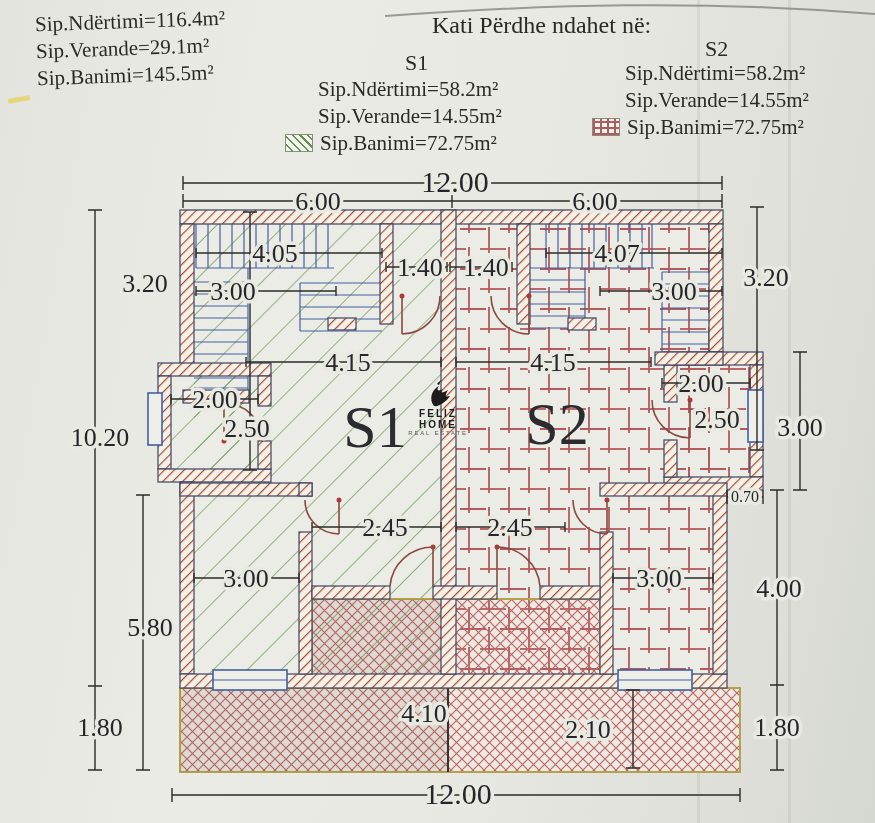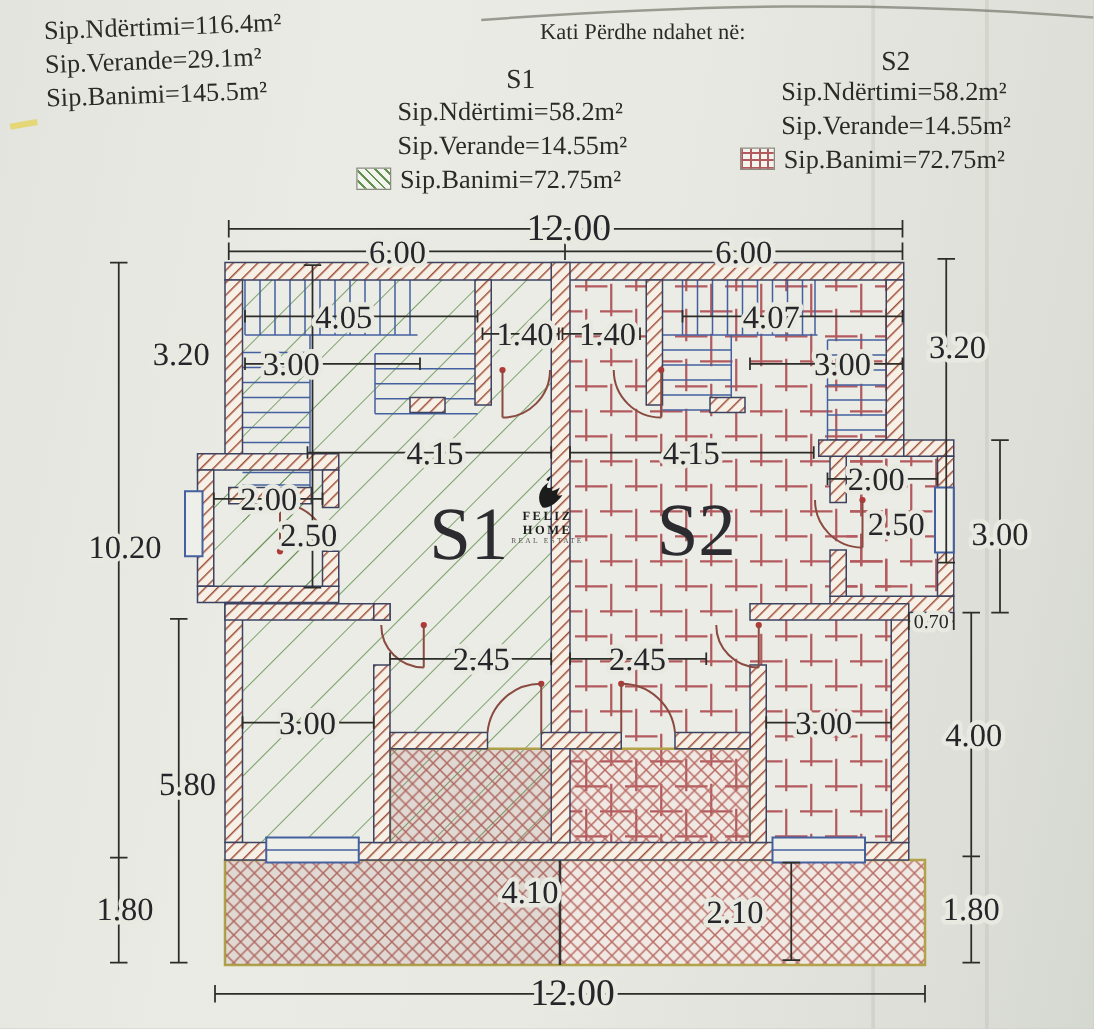--- a/index.html
+++ b/index.html
@@ -18,33 +18,33 @@
   .unitlbl{font-size:60px;fill:#2b2b30;text-anchor:middle;}
   .dln{stroke:#2c2c28;stroke-width:1.4;fill:none;}
   .wall{fill:url(#wallhatch);stroke:#3c4360;stroke-width:1.2;}
   .blue{stroke:#44609f;stroke-width:1.2;fill:none;}
   .door{stroke:#8a4a40;stroke-width:1.6;fill:none;}
   .hinge{fill:#b23838;}
   .win{fill:#edefe8;stroke:#44609f;stroke-width:1.6;}
   
   .hblock{position:absolute;font-size:21px;line-height:27px;white-space:nowrap;}
   .tot{left:36px;top:8px;transform:rotate(-2deg);}
-  .ttl{left:432px;top:12px;font-size:18px;}
+  .ttl{left:432px;top:12px;font-size:24px;}
   .sname{position:absolute;font-size:22px;}
   .swatch{display:inline-block;width:26px;height:16px;vertical-align:-2px;
     margin-right:7px;border:1px solid #8a8a80;background:#f2f4ee;}
   .sw-green{background-image:repeating-linear-gradient(45deg,transparent 0 4px,#63904e 4px 5.5px);}
   .sw-red{background-image:
     repeating-linear-gradient(0deg,#b35a5e 0 1.5px,transparent 1.5px 6px),
     repeating-linear-gradient(90deg,#b35a5e 0 1.5px,transparent 1.5px 7px);}
   .mark{position:absolute;left:8px;top:97px;width:22px;height:5px;background:#e5d465;
     transform:rotate(-10deg);opacity:.85;}
   
   .logo{position:absolute;left:398px;top:380px;width:80px;text-align:center;
-    font-family:Liberation Serif, serif;}
+    font-family:Liberation Sans, sans-serif;}
   .logo .nm{font-size:10px;font-weight:bold;letter-spacing:2px;color:#1d1d1d;margin-top:1px;}
   .logo .tg{font-size:6px;letter-spacing:1.8px;color:#5a5a58;}
 </style>
 </head>
 <body>
 
 <div class="page">
 
   <div class="crease" style="left:697px;"></div>
   <div class="crease" style="left:788px;"></div>

